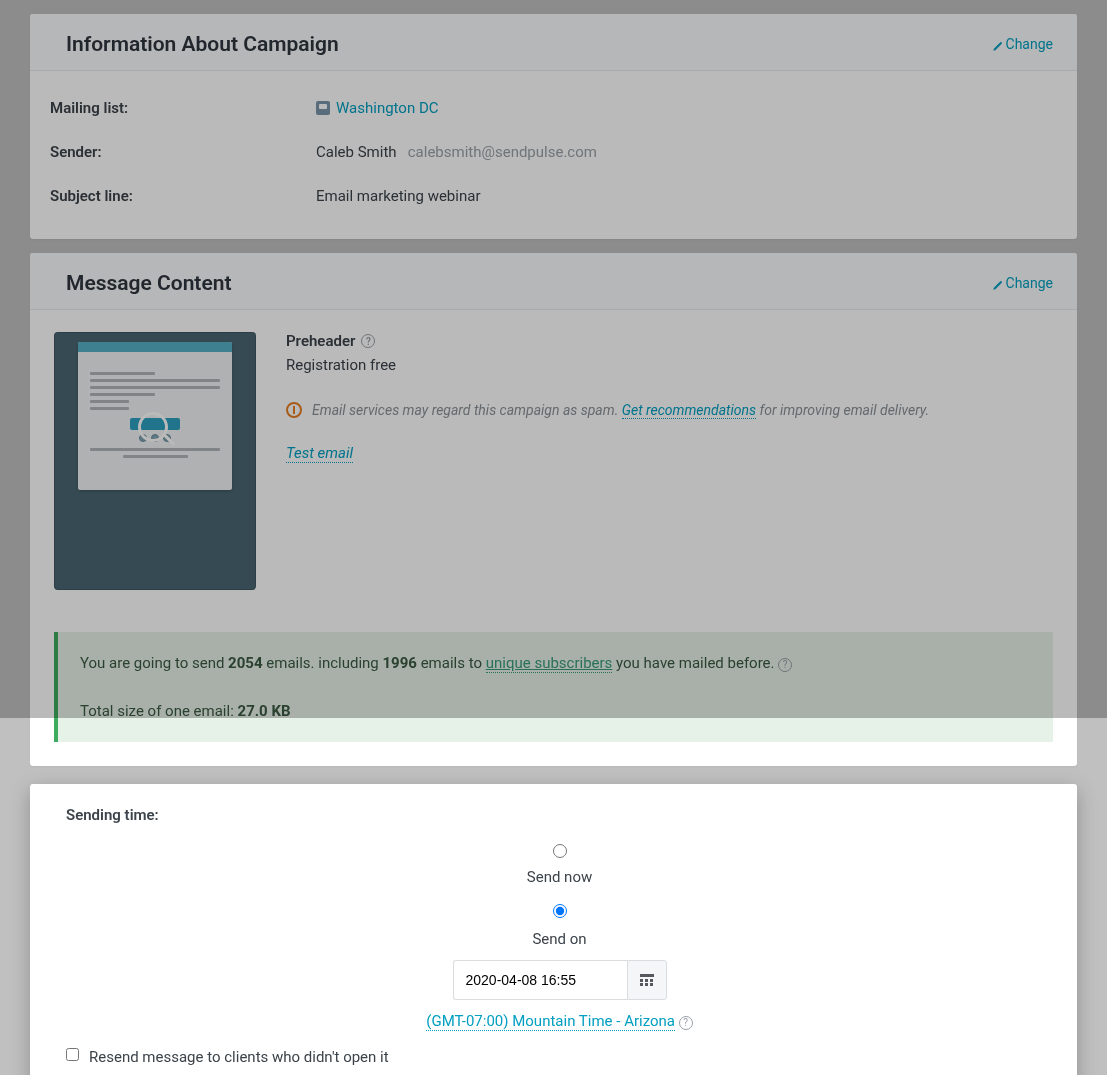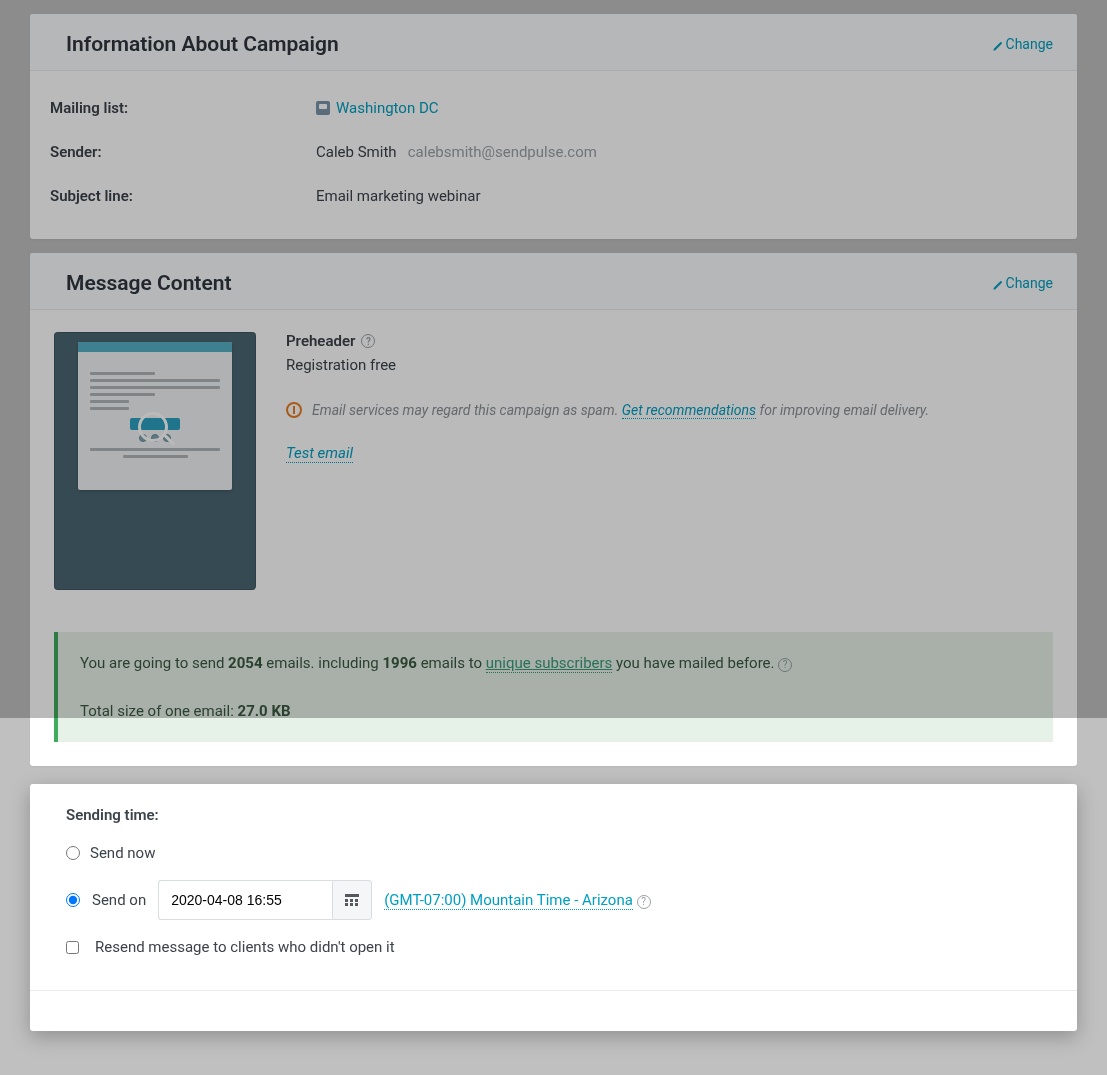--- a/index.html
+++ b/index.html
@@ -190,21 +190,21 @@
 .active-card {
   background: #fff;
   border-radius: 3px;
   margin-top: 18px;
   box-shadow: 0 6px 20px rgba(0,0,0,0.25);
   position: relative;
   z-index: 100;
 }
 .sending-body { padding: 22px 24px 6px 36px; font-size: 15px; }
 .sending-time-label { font-weight: 600; margin-bottom: 20px; }
-.radio-row { display: flex; align-items: center; gap: 10px; margin-bottom: 18px; }
+.radio-row { display: flex; align-items: center; gap: 10px; margin-bottom: 18px; flex-direction: column; }
 .radio-row label { color: #3c434a; }
 input[type=radio] { width: 14px; height: 14px; }
 .datetime-wrap { display: flex; align-items: center; gap: 12px; flex-wrap: wrap; }
 .dt-input { display: flex; }
 .dt-text {
   border: 1px solid #d9dde0;
   border-right: none;
   height: 40px;
   padding: 0 12px;
   font-size: 14px;
@@ -227,21 +227,21 @@
   background:
     linear-gradient(#55595d,#55595d) 0 0/100% 3px no-repeat,
     linear-gradient(#55595d,#55595d) 0 5px/3px 3px no-repeat,
     linear-gradient(#55595d,#55595d) 5px 5px/3px 3px no-repeat,
     linear-gradient(#55595d,#55595d) 10px 5px/3px 3px no-repeat,
     linear-gradient(#55595d,#55595d) 0 9px/3px 3px no-repeat,
     linear-gradient(#55595d,#55595d) 5px 9px/3px 3px no-repeat,
     linear-gradient(#55595d,#55595d) 10px 9px/3px 3px no-repeat;
 }
 .chk-row {
-  display: flex; align-items: center; gap: 16px;
+  display: flex; align-items: flex-start; gap: 10px;
   margin: 14px 0 28px 0;
 }
 .footer-row {
   display: flex;
   justify-content: space-between;
   align-items: center;
   padding: 18px 24px 22px 24px;
   border-top: 1px solid #e8eaec;
 }
 .pencil-icon { width: 10px; height: 10px; }

